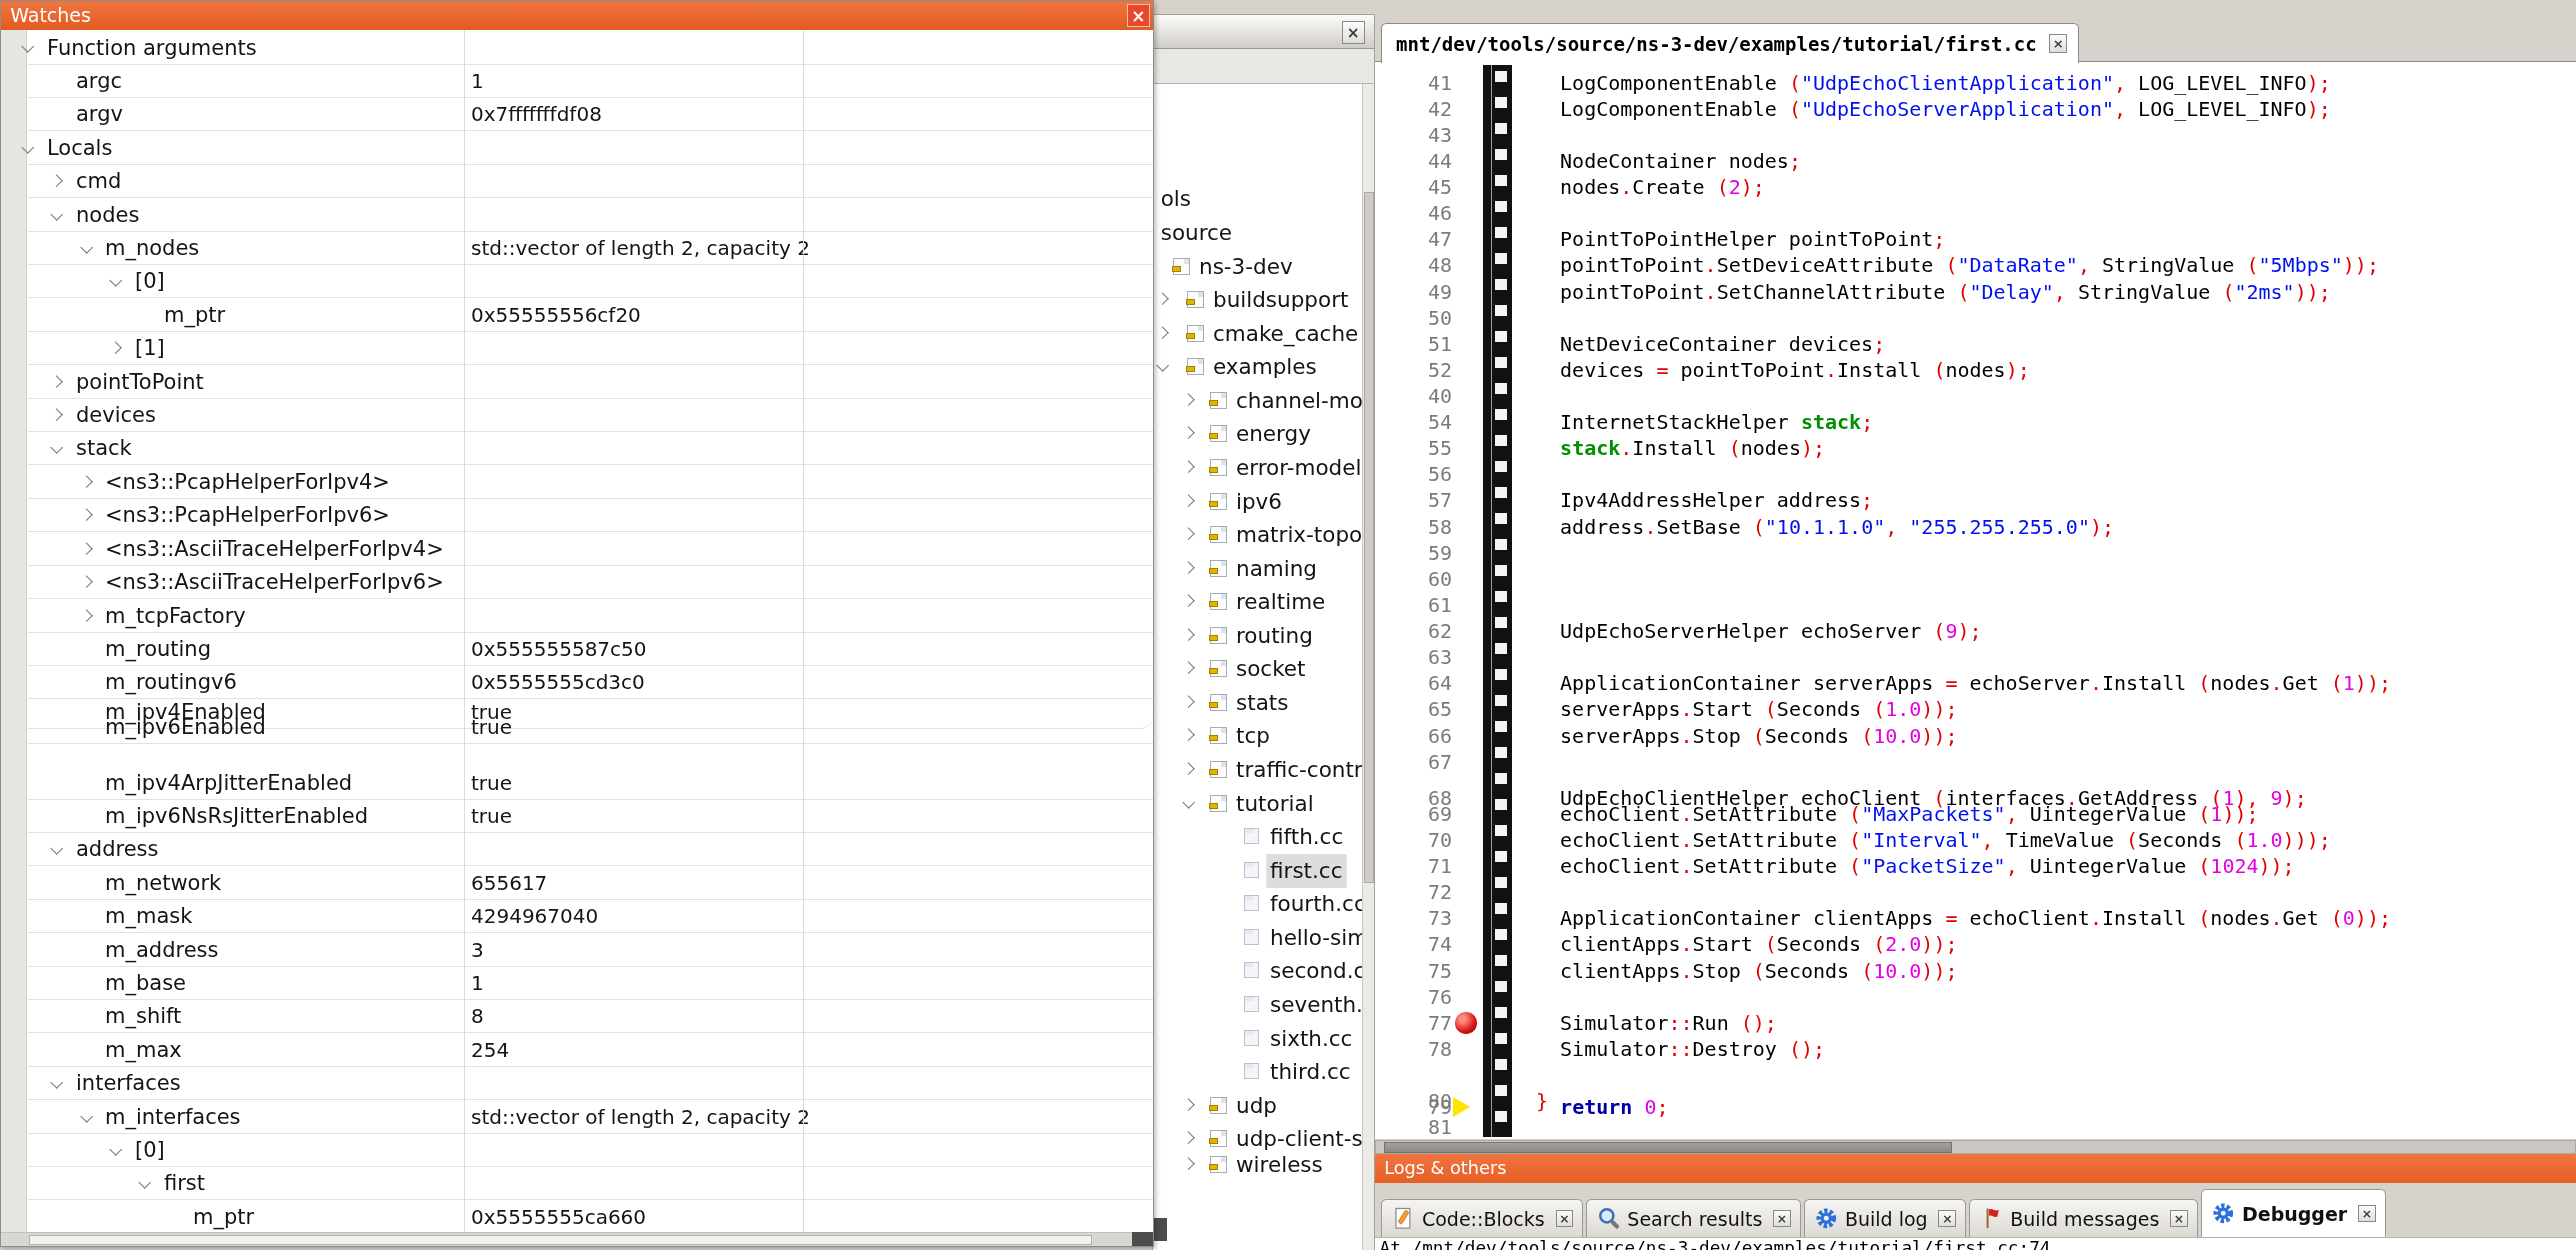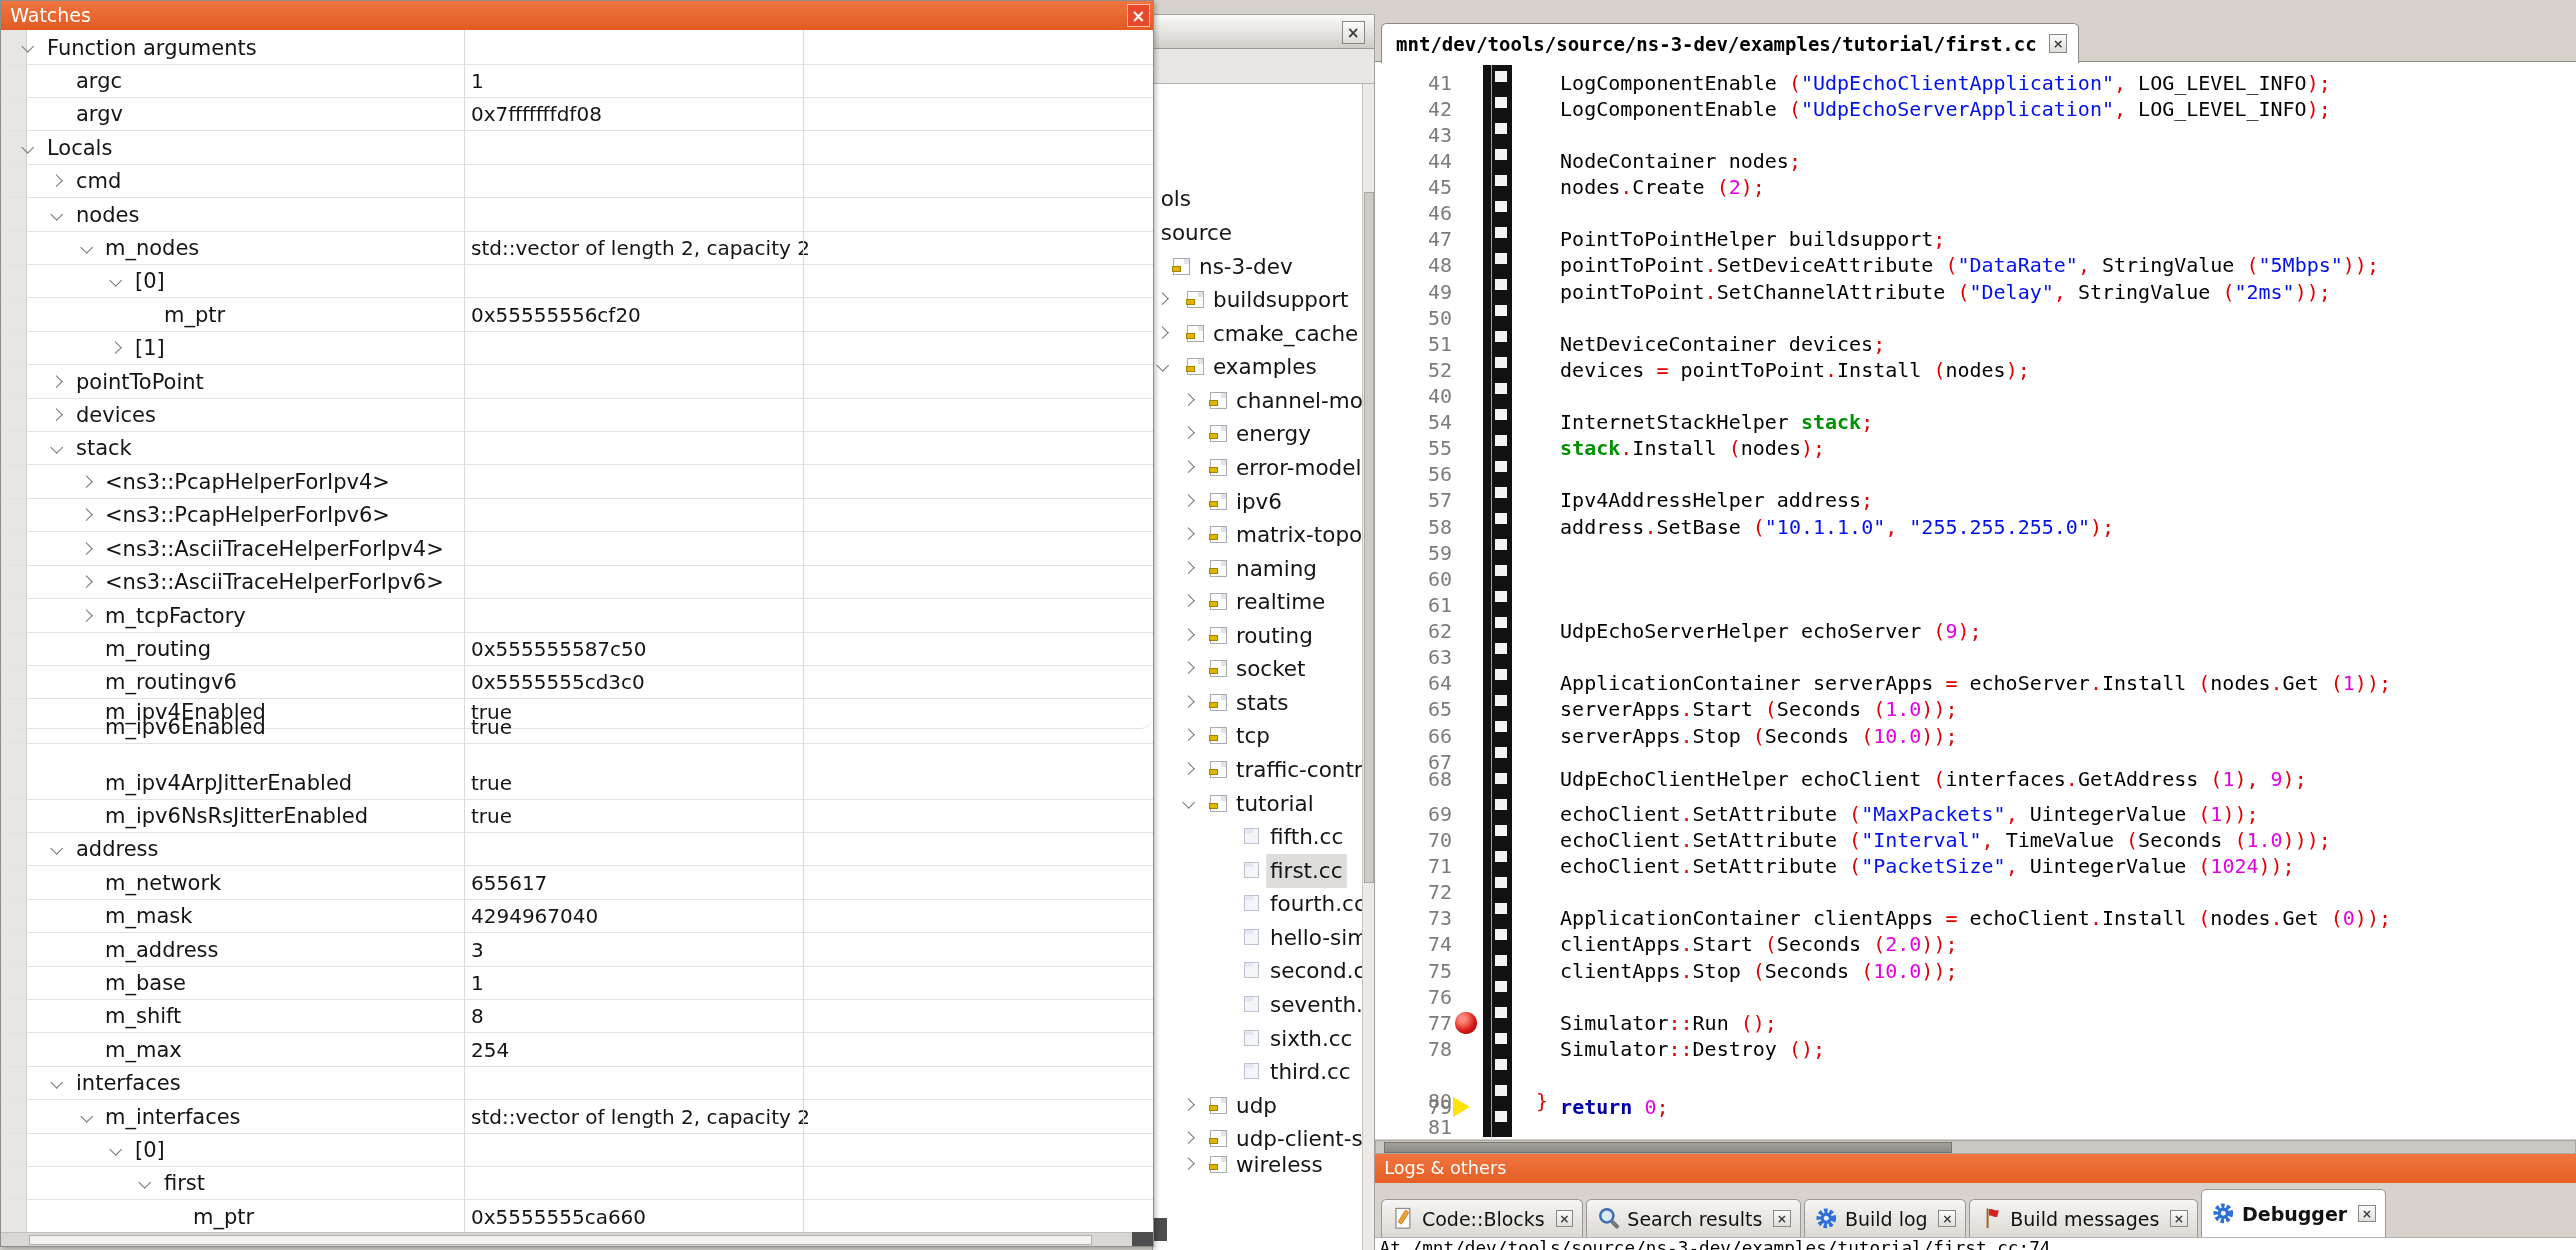--- a/index.html
+++ b/index.html
@@ -281,21 +281,21 @@
           <div class="cl" style="top: 112px;">
             <span class="lnum">45</span>
             <span class="ccode"><span class="tk-p">  nodes</span><span class="tk-o">.</span><span class="tk-p">Create </span><span class="tk-o">(</span><span class="tk-n">2</span><span class="tk-o">);</span></span>
           </div>
           <div class="cl" style="top: 138px;">
             <span class="lnum">46</span>
             <span class="ccode"></span>
           </div>
           <div class="cl" style="top: 164px;">
             <span class="lnum">47</span>
-            <span class="ccode"><span class="tk-p">  PointToPointHelper buildsupport</span><span class="tk-o">;</span></span>
+            <span class="ccode"><span class="tk-p">  PointToPointHelper pointToPoint</span><span class="tk-o">;</span></span>
           </div>
           <div class="cl" style="top: 190px;">
             <span class="lnum">48</span>
             <span class="ccode"><span class="tk-p">  pointToPoint</span><span class="tk-o">.</span><span class="tk-p">SetDeviceAttribute </span><span class="tk-o">(</span><span class="tk-s">"DataRate"</span><span class="tk-o">,</span><span class="tk-p"> StringValue </span><span class="tk-o">(</span><span class="tk-s">"5Mbps"</span><span class="tk-o">));</span></span>
           </div>
           <div class="cl" style="top: 217px;">
             <span class="lnum">49</span>
             <span class="ccode"><span class="tk-p">  pointToPoint</span><span class="tk-o">.</span><span class="tk-p">SetChannelAttribute </span><span class="tk-o">(</span><span class="tk-s">"Delay"</span><span class="tk-o">,</span><span class="tk-p"> StringValue </span><span class="tk-o">(</span><span class="tk-s">"2ms"</span><span class="tk-o">));</span></span>
           </div>
           <div class="cl" style="top: 243px;">
@@ -362,21 +362,21 @@
             <span class="ccode"><span class="tk-p">  serverApps</span><span class="tk-o">.</span><span class="tk-p">Start </span><span class="tk-o">(</span><span class="tk-p">Seconds </span><span class="tk-o">(</span><span class="tk-n">1.0</span><span class="tk-o">));</span></span>
           </div>
           <div class="cl" style="top: 661px;">
             <span class="lnum">66</span>
             <span class="ccode"><span class="tk-p">  serverApps</span><span class="tk-o">.</span><span class="tk-p">Stop </span><span class="tk-o">(</span><span class="tk-p">Seconds </span><span class="tk-o">(</span><span class="tk-n">10.0</span><span class="tk-o">));</span></span>
           </div>
           <div class="cl" style="top: 687px;">
             <span class="lnum">67</span>
             <span class="ccode"></span>
           </div>
-          <div class="cl" style="top: 704px; padding-left: 7px;">
+          <div class="cl" style="top: 723px; padding-left: 7px;">
             <span class="lnum">68</span>
             <span class="ccode"><span class="tk-p">  UdpEchoClientHelper echoClient </span><span class="tk-o">(</span><span class="tk-p">interfaces</span><span class="tk-o">.</span><span class="tk-p">GetAddress </span><span class="tk-o">(</span><span class="tk-n">1</span><span class="tk-o">),</span><span class="tk-p"> </span><span class="tk-n">9</span><span class="tk-o">);</span></span>
           </div>
           <div class="cl" style="top: 739px;">
             <span class="lnum">69</span>
             <span class="ccode"><span class="tk-p">  echoClient</span><span class="tk-o">.</span><span class="tk-p">SetAttribute </span><span class="tk-o">(</span><span class="tk-s">"MaxPackets"</span><span class="tk-o">,</span><span class="tk-p"> UintegerValue </span><span class="tk-o">(</span><span class="tk-n">1</span><span class="tk-o">));</span></span>
           </div>
           <div class="cl" style="top: 765px;">
             <span class="lnum">70</span>
             <span class="ccode"><span class="tk-p">  echoClient</span><span class="tk-o">.</span><span class="tk-p">SetAttribute </span><span class="tk-o">(</span><span class="tk-s">"Interval"</span><span class="tk-o">,</span><span class="tk-p"> TimeValue </span><span class="tk-o">(</span><span class="tk-p">Seconds </span><span class="tk-o">(</span><span class="tk-n">1.0</span><span class="tk-o">)));</span></span>

